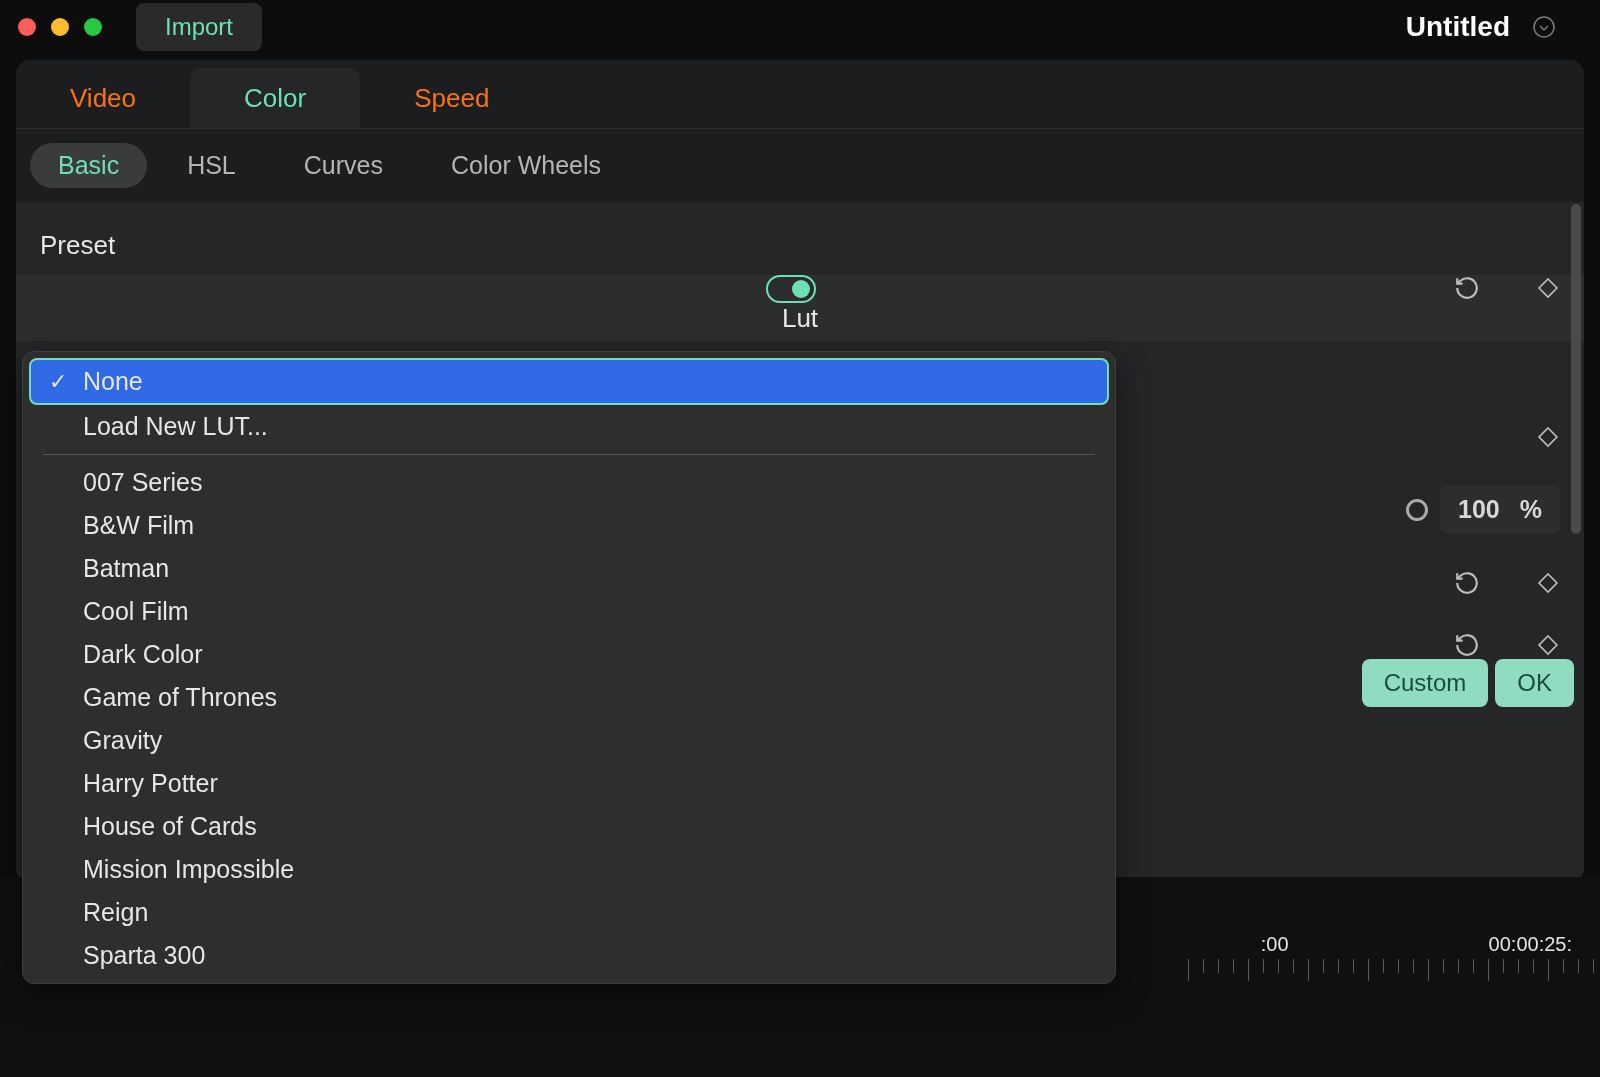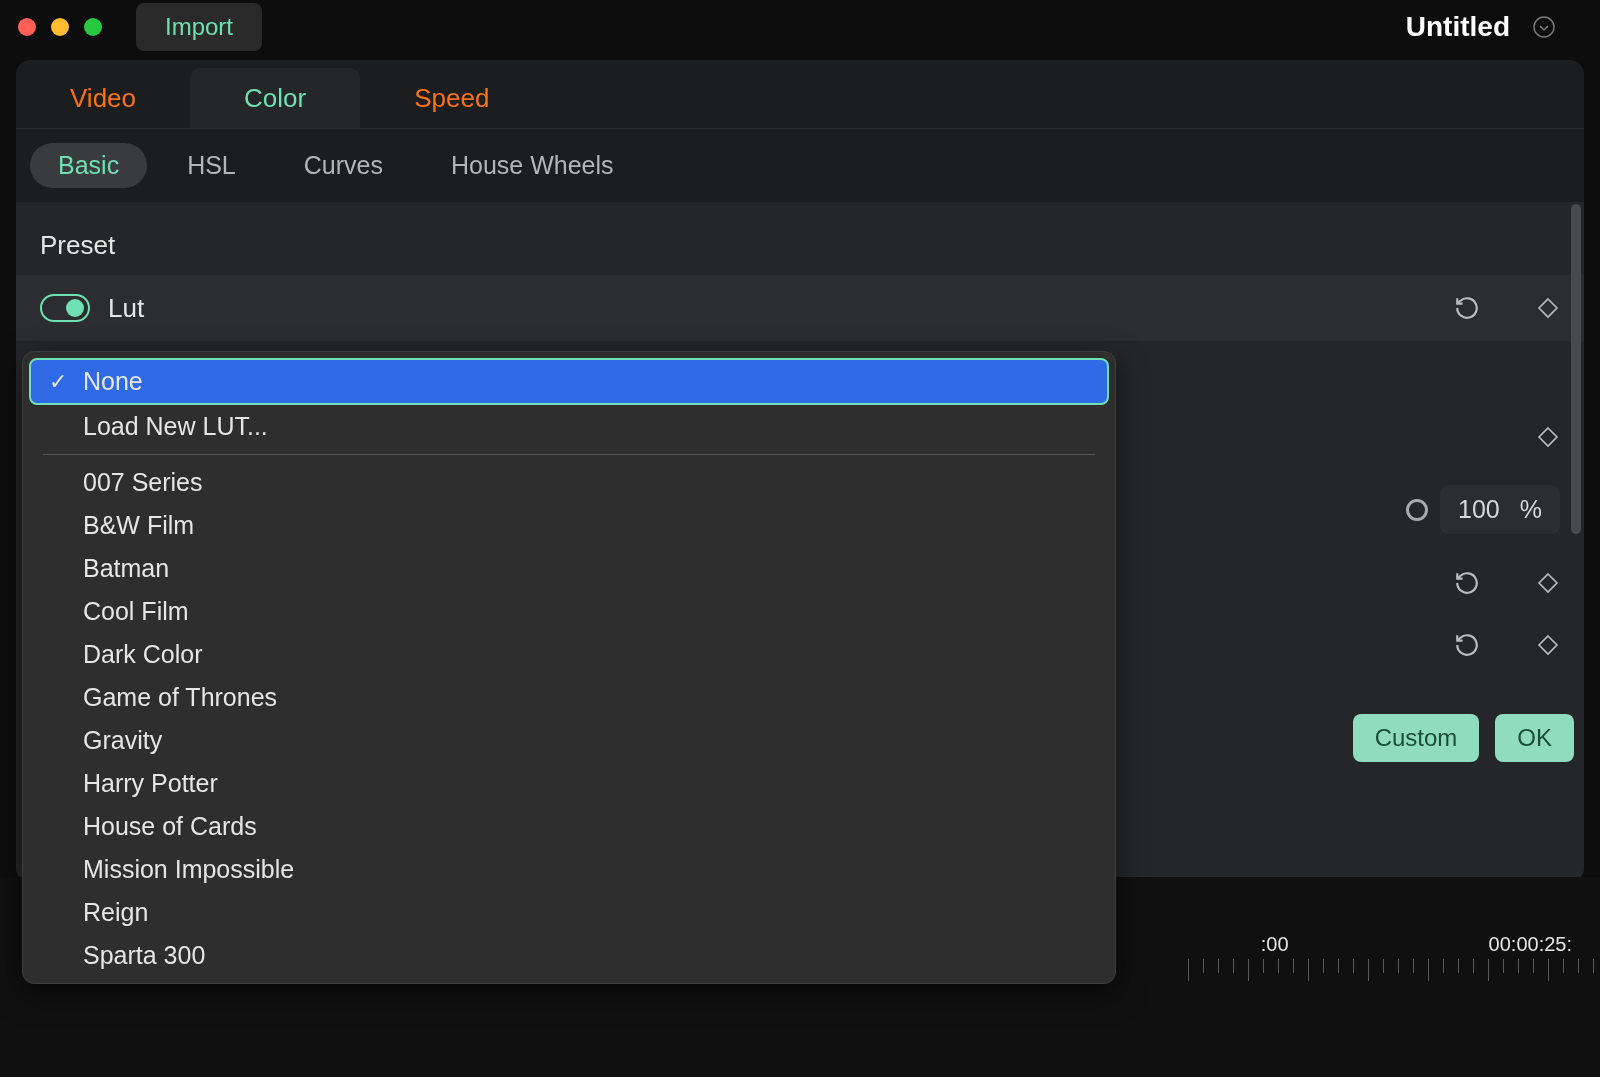--- a/index.html
+++ b/index.html
@@ -134,20 +134,21 @@
       padding: 28px 24px 14px 24px;
     }
 
     .lut-row {
       background: #2c2d2f;
       height: 66px;
       display: flex;
       align-items: center;
       padding: 0 24px;
       position: relative;
+      flex-direction: column;
     }
     .toggle {
       width: 50px;
       height: 28px;
       border: 2px solid #6fe0b5;
       border-radius: 999px;
       position: relative;
       background: transparent;
       cursor: pointer;
       margin-right: 18px;
@@ -209,20 +210,21 @@
     .keyframe-single {
       display: flex;
       justify-content: flex-end;
       padding-right: 0;
     }
     .value-row {
       display: flex;
       align-items: center;
       gap: 12px;
       padding-right: 0;
+      font-weight: bold;
     }
     .slider-knob {
       width: 22px;
       height: 22px;
       border: 3px solid #aaa;
       border-radius: 50%;
       background: transparent;
     }
     .value-box {
       background: #2c2d2f;
@@ -237,23 +239,23 @@
     .reset-keyframe-row {
       display: flex;
       gap: 56px;
       align-items: center;
     }
 
     
     .action-buttons {
       position: absolute;
       right: 26px;
-      top: 714px;
-      display: flex;
-      gap: 16px;
+      top: 659px;
+      display: flex;
+      gap: 7px;
     }
     .btn {
       border: none;
       border-radius: 8px;
       padding: 10px 22px;
       font-size: 24px;
       font-weight: 500;
       cursor: pointer;
     }
     .btn-custom {
@@ -364,21 +366,21 @@
     <div class="main-tab">Video</div>
     <div class="main-tab active">Color</div>
     <div class="main-tab">Speed</div>
   </div>
   <div class="tab-divider"></div>
 
   <div class="sub-tabs">
     <div class="sub-tab active">Basic</div>
     <div class="sub-tab">HSL</div>
     <div class="sub-tab">Curves</div>
-    <div class="sub-tab">House Wheels</div>
+    <div class="sub-tab">Color Wheels</div>
   </div>
 
   <div class="content" style="height:680px;">
 
     <div class="section-heading">Preset</div>
 
     <div class="lut-row">
       <div class="toggle">
         <div class="toggle-knob"></div>
       </div>

